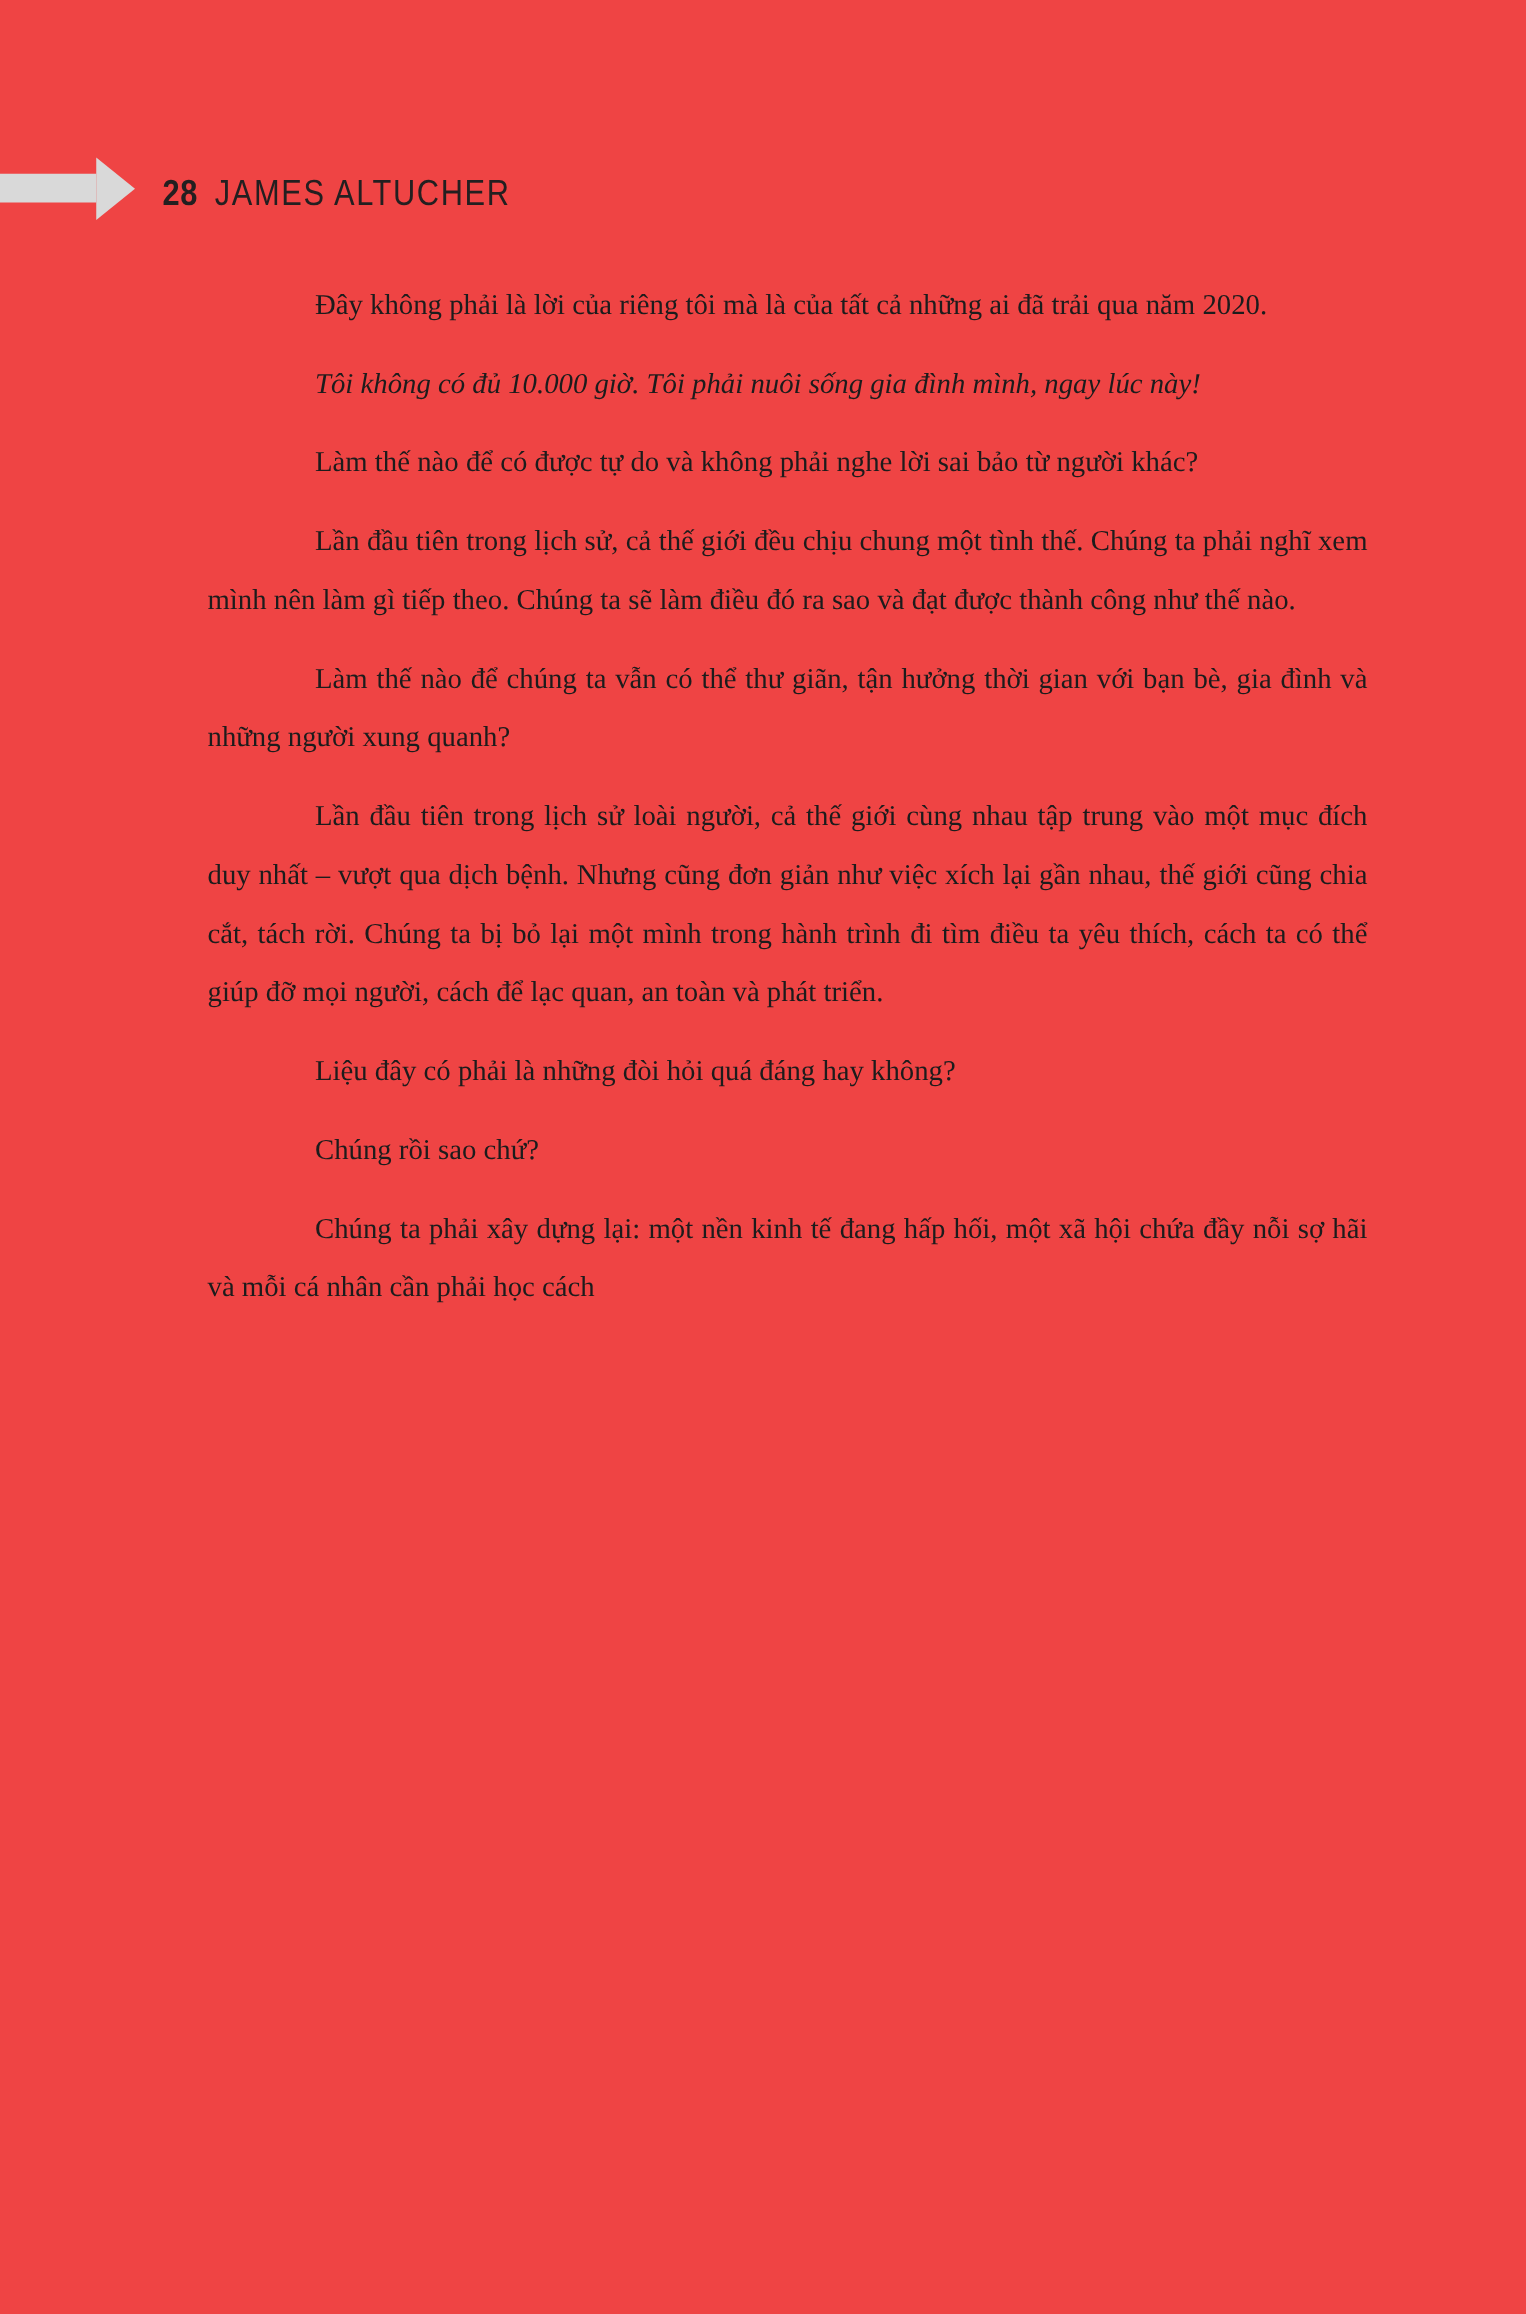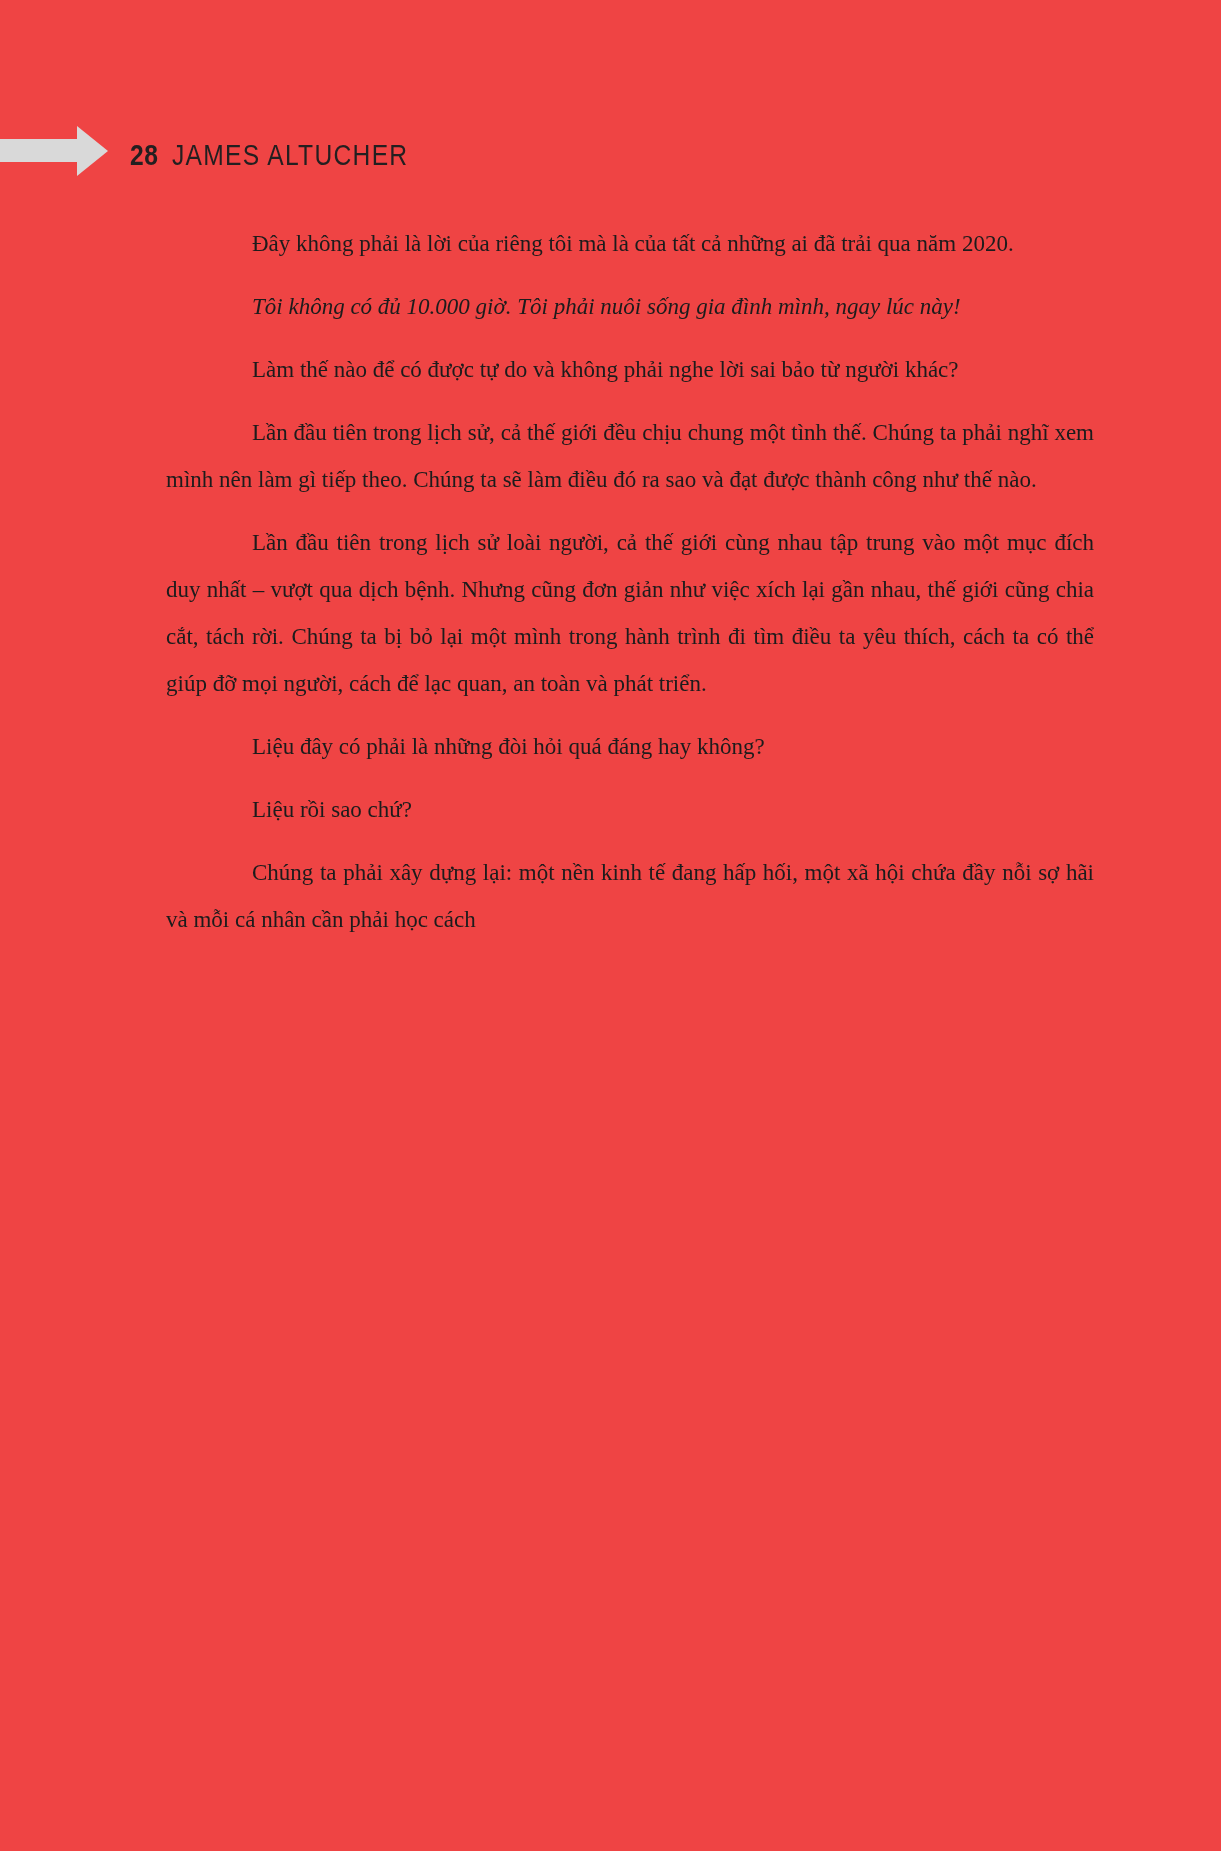--- a/index.html
+++ b/index.html
@@ -85,19 +85,20 @@
   <div class="arrow-head"></div>
   <div class="running-head">
     <span class="page-num">28</span><span class="author">JAMES ALTUCHER</span>
   </div>
 
   <div class="body-text">
     <p>Đây không phải là lời của riêng tôi mà là của tất cả những ai đã trải qua năm 2020.</p>
     <p class="italic">Tôi không có đủ 10.000 giờ. Tôi phải nuôi sống gia đình mình, ngay lúc này!</p>
     <p>Làm thế nào để có được tự do và không phải nghe lời sai bảo từ người khác?</p>
     <p>Lần đầu tiên trong lịch sử, cả thế giới đều chịu chung một tình thế. Chúng ta phải nghĩ xem mình nên làm gì tiếp theo. Chúng ta sẽ làm điều đó ra sao và đạt được thành công như thế nào.</p>
+    <p>Làm thế nào để chúng ta vẫn có thể thư giãn, tận hưởng thời gian với bạn bè, gia đình và những người xung quanh?</p>
     <p>Lần đầu tiên trong lịch sử loài người, cả thế giới cùng nhau tập trung vào một mục đích duy nhất – vượt qua dịch bệnh. Nhưng cũng đơn giản như việc xích lại gần nhau, thế giới cũng chia cắt, tách rời. Chúng ta bị bỏ lại một mình trong hành trình đi tìm điều ta yêu thích, cách ta có thể giúp đỡ mọi người, cách để lạc quan, an toàn và phát triển.</p>
     <p>Liệu đây có phải là những đòi hỏi quá đáng hay không?</p>
-    <p>Liệu rồi sao chứ?</p>
+    <p>Chúng rồi sao chứ?</p>
     <p>Chúng ta phải xây dựng lại: một nền kinh tế đang hấp hối, một xã hội chứa đầy nỗi sợ hãi và mỗi cá nhân cần phải học cách</p>
   </div>
 
 </div>
 
 </body></html>

